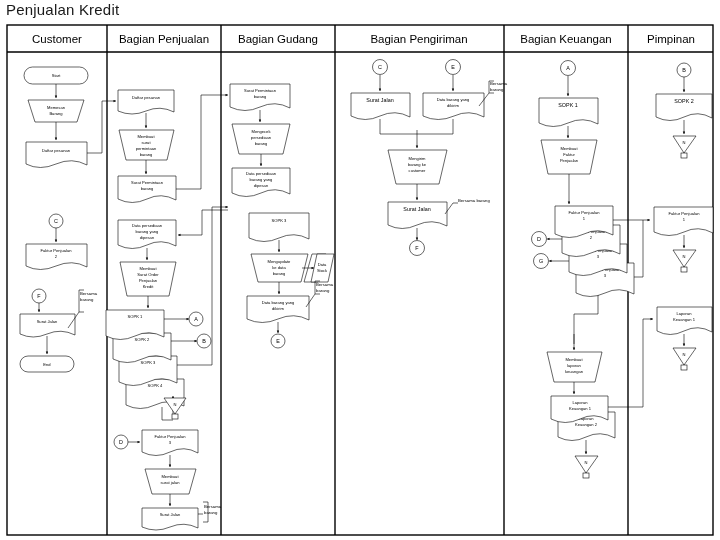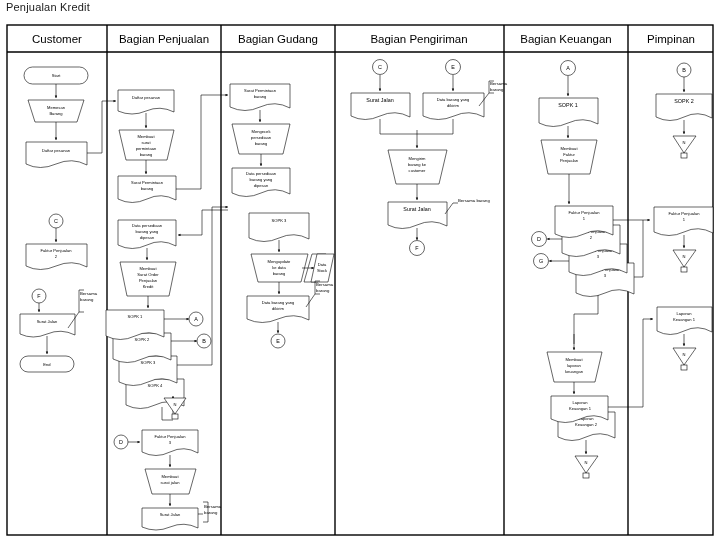--- a/index.html
+++ b/index.html
@@ -1,18 +1,18 @@
 <!DOCTYPE html>
 <html><head>
 <meta charset="utf-8">
 <style>
   html,body{margin:0;padding:0;background:#ffffff;}
   body{width:720px;height:540px;overflow:hidden;
        font-family:"Liberation Sans","DejaVu Sans",sans-serif;color:#000;}
-  #page-title{position:absolute;left:6px;top:1px;font-size:11px;color:#1a1a1a;letter-spacing:.2px;}
+  #page-title{position:absolute;left:6px;top:1px;font-size:15px;color:#1a1a1a;letter-spacing:.2px;}
   #chart{position:absolute;left:6px;top:24px;width:708px;height:492px;}
   svg{display:block;}
   .lane-head{font-size:11.5px;}
   .lbl{font-size:4.1px;text-anchor:middle;dominant-baseline:middle;fill:#000;}
   .lbl6{font-size:5.4px;text-anchor:middle;dominant-baseline:middle;fill:#000;}
   .lblc{font-size:5.4px;text-anchor:middle;dominant-baseline:middle;fill:#000;}
   .note{font-size:4.3px;text-anchor:start;dominant-baseline:middle;fill:#000;}
   .sh{fill:#ffffff;stroke:#000;stroke-width:.6;}
   .ln{stroke:#000;stroke-width:.6;fill:none;}
   .frame{fill:none;stroke:#000;stroke-width:1.4;}

